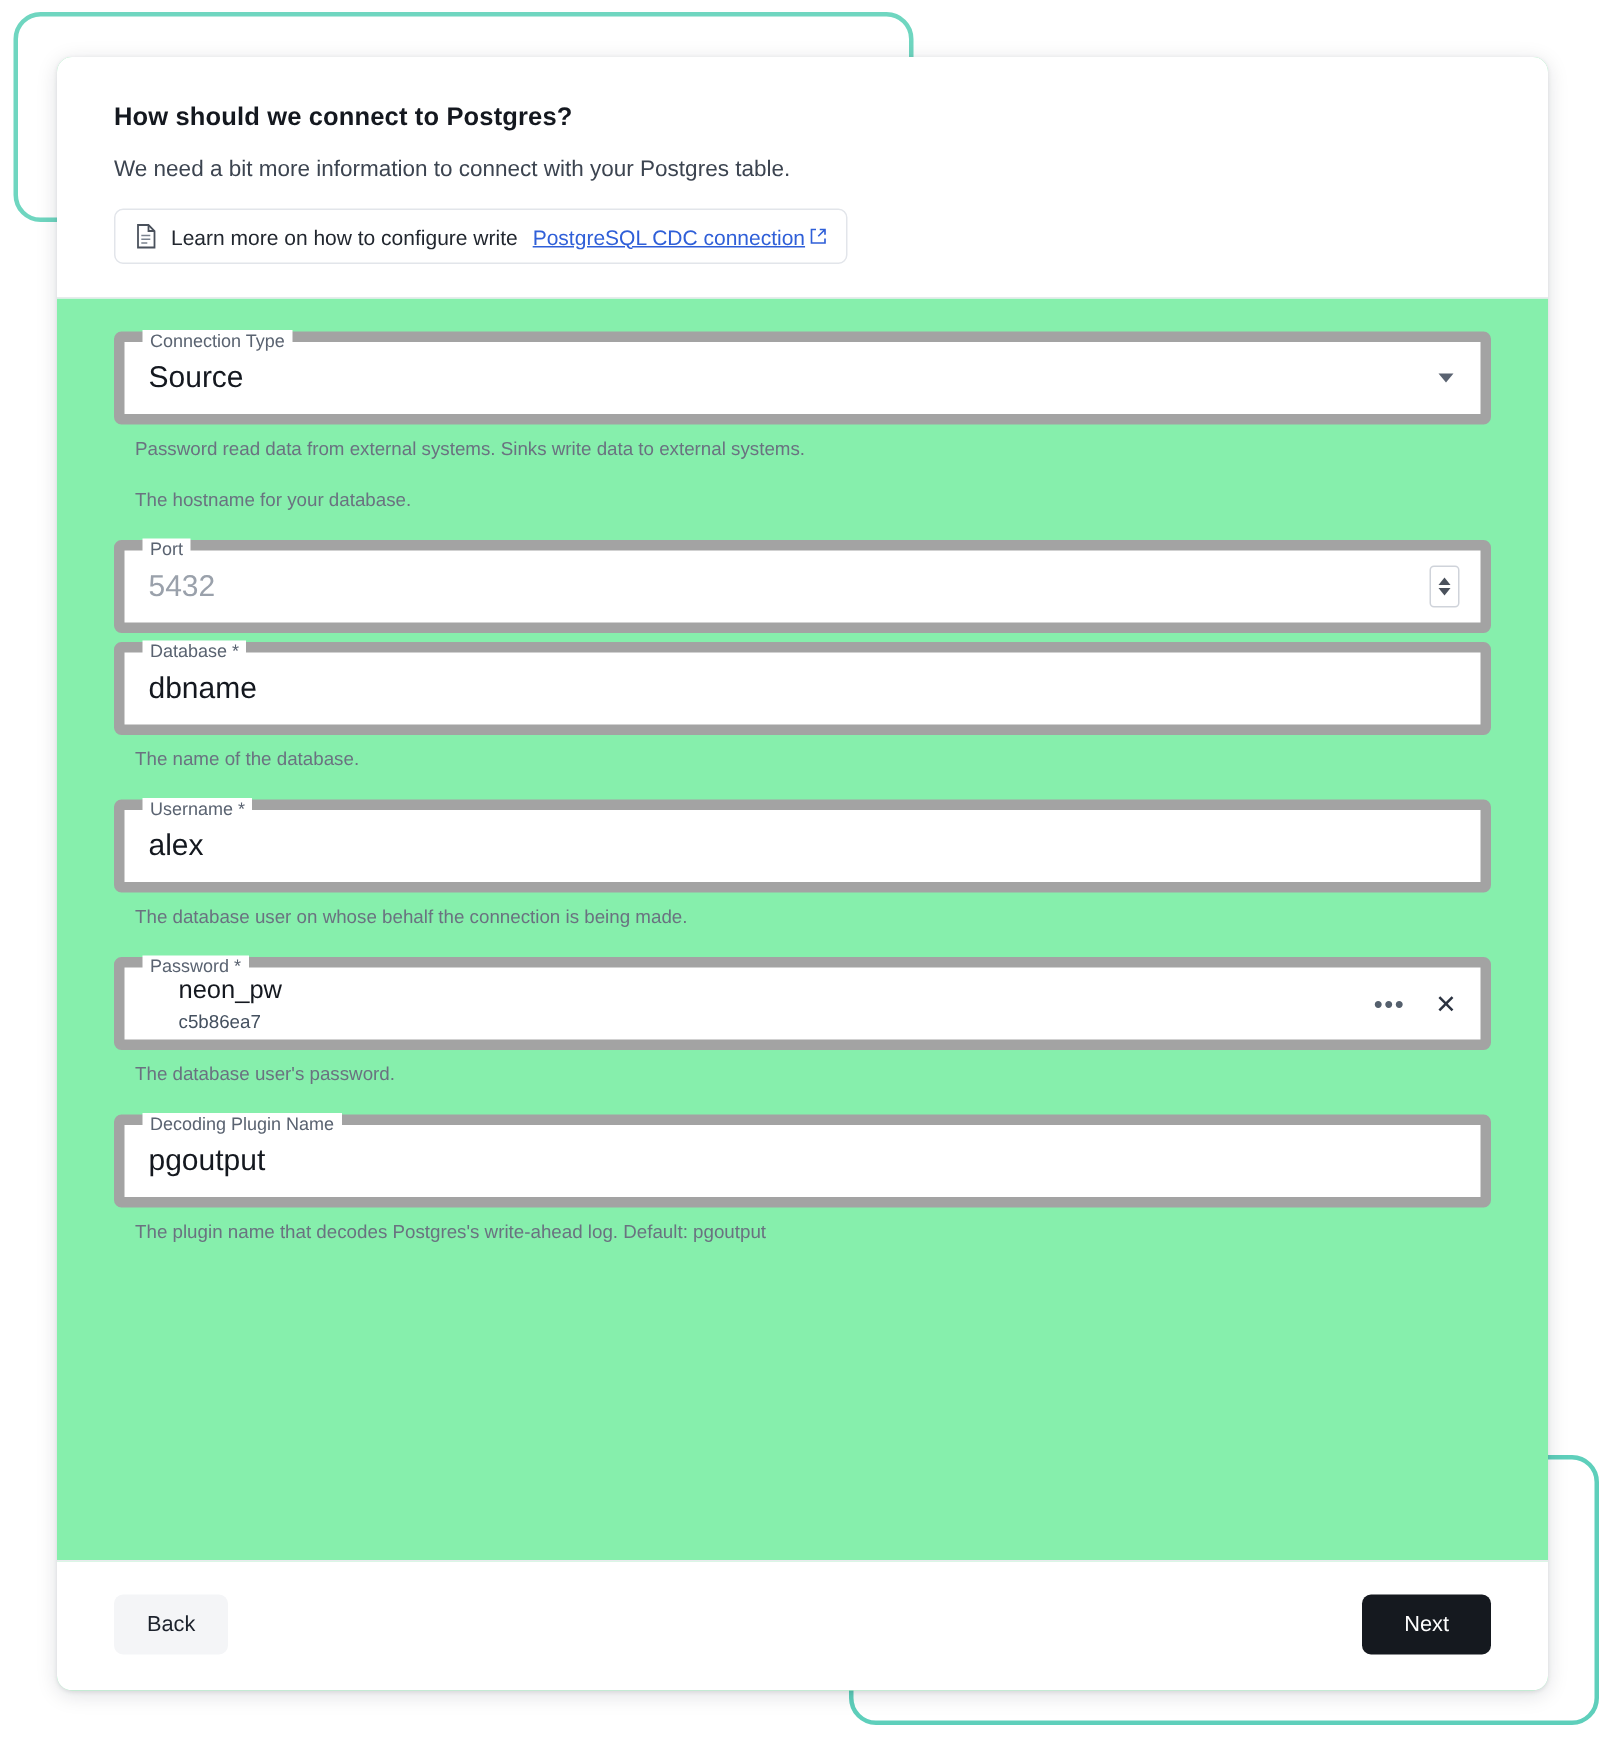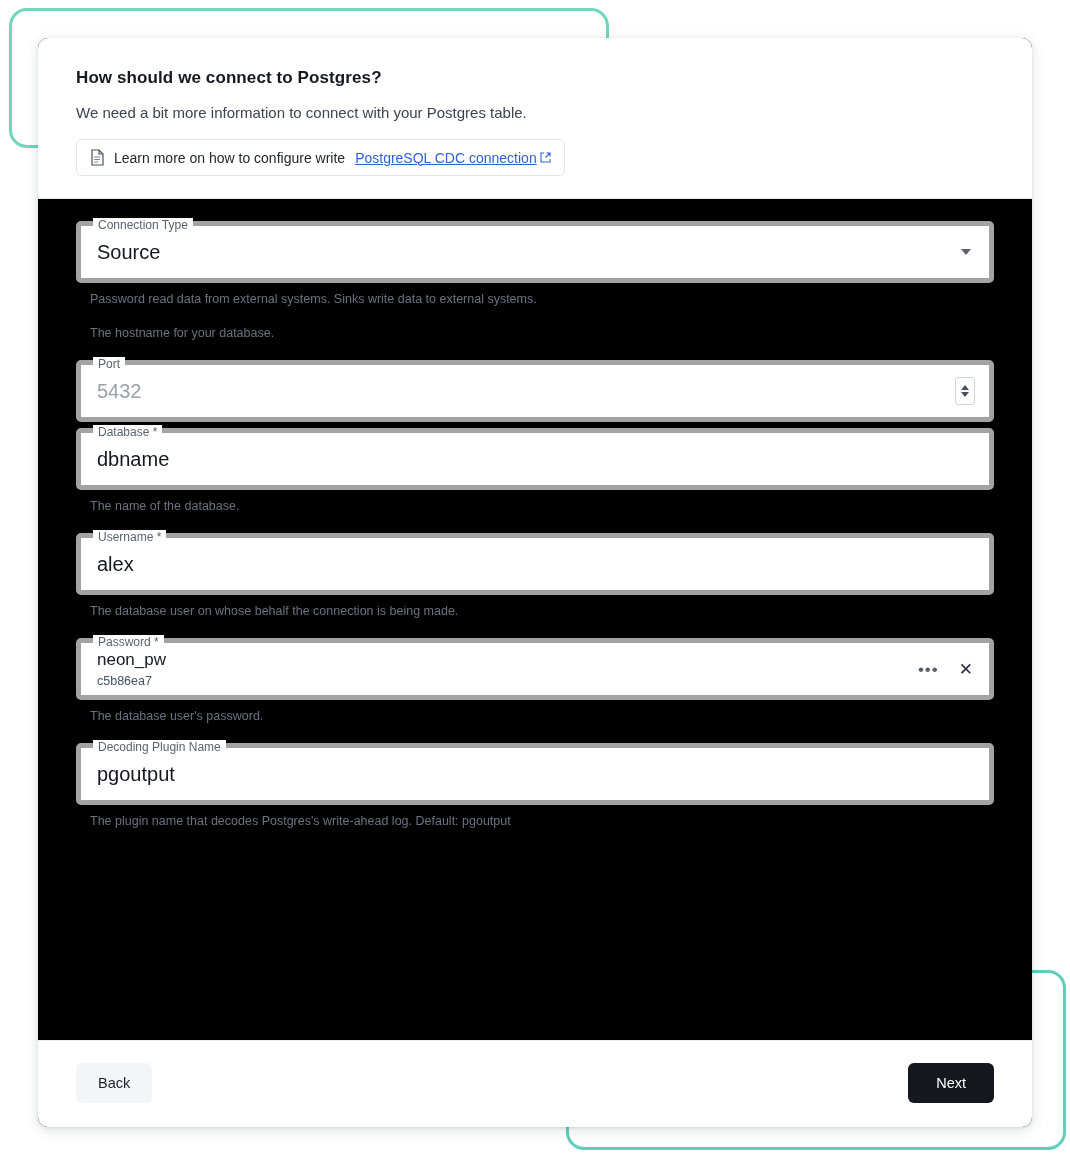--- a/index.html
+++ b/index.html
@@ -42,21 +42,21 @@
     border-radius: 18px;
   }
 
   
   .dialog {
     position: absolute;
     left: 38px;
     top: 38px;
     width: 994px;
     height: 1089px;
-    background: #000000;
+    background: #86efac;
     border-radius: 10px;
     box-shadow: 0 3px 14px rgba(16,24,40,0.13), 0 1px 3px rgba(16,24,40,0.10);
     display: flex;
     flex-direction: column;
     overflow: hidden;
   }
 
   .dialog-header {
     padding: 30px 38px 22px 38px;
     border-bottom: 1px solid #e8eaed;
@@ -109,21 +109,21 @@
     flex: 1;
     padding: 22px 38px 18px 38px;
     overflow: hidden;
     border-bottom: 1px solid #e8eaed;
   }
 
   .field { margin-bottom: 6px; }
 
   .outlined {
     position: relative;
-    border: 5px solid #a3a3a3;
+    border: 7px solid #a3a3a3;
     border-radius: 5px;
     height: 62px;
     display: flex;
     align-items: center;
     padding: 0 16px;
     background: #fff;
   }
   .legend {
     position: absolute;
     top: -8px;
@@ -184,20 +184,21 @@
   }
   .stepper .up { border-bottom: 5px solid #4a515c; }
   .stepper .down { border-top: 5px solid #4a515c; }
 
   
   .pw-stack {
     display: flex;
     flex-direction: column;
     justify-content: flex-start;
     flex: 1;
+    margin-left: 20px;
   }
   .pw-main { font-size: 17px; color: #14181f; line-height: 1.2; }
   .pw-sub { font-size: 12.5px; color: #44505f; margin-top: 4px; }
   .pw-actions {
     display: flex;
     align-items: center;
     gap: 20px;
     color: #4a515c;
   }
   .dots-icon { font-size: 17px; letter-spacing: 1px; line-height: 1; color: #55606d; }

